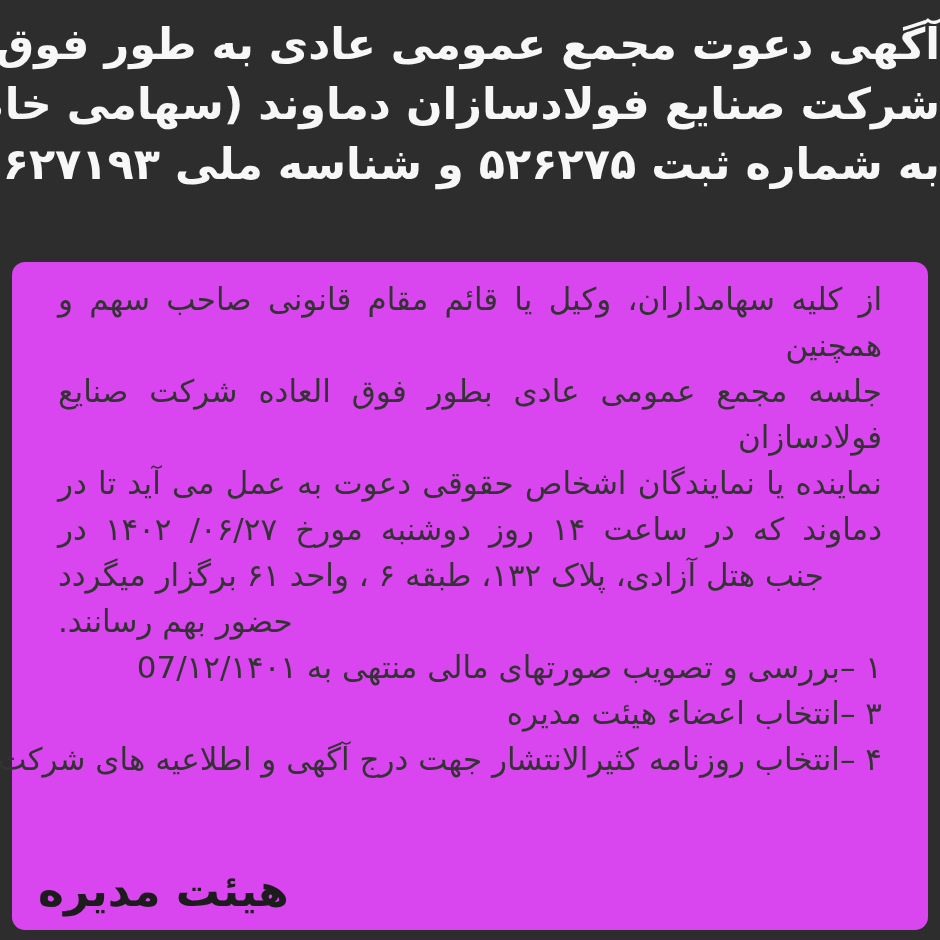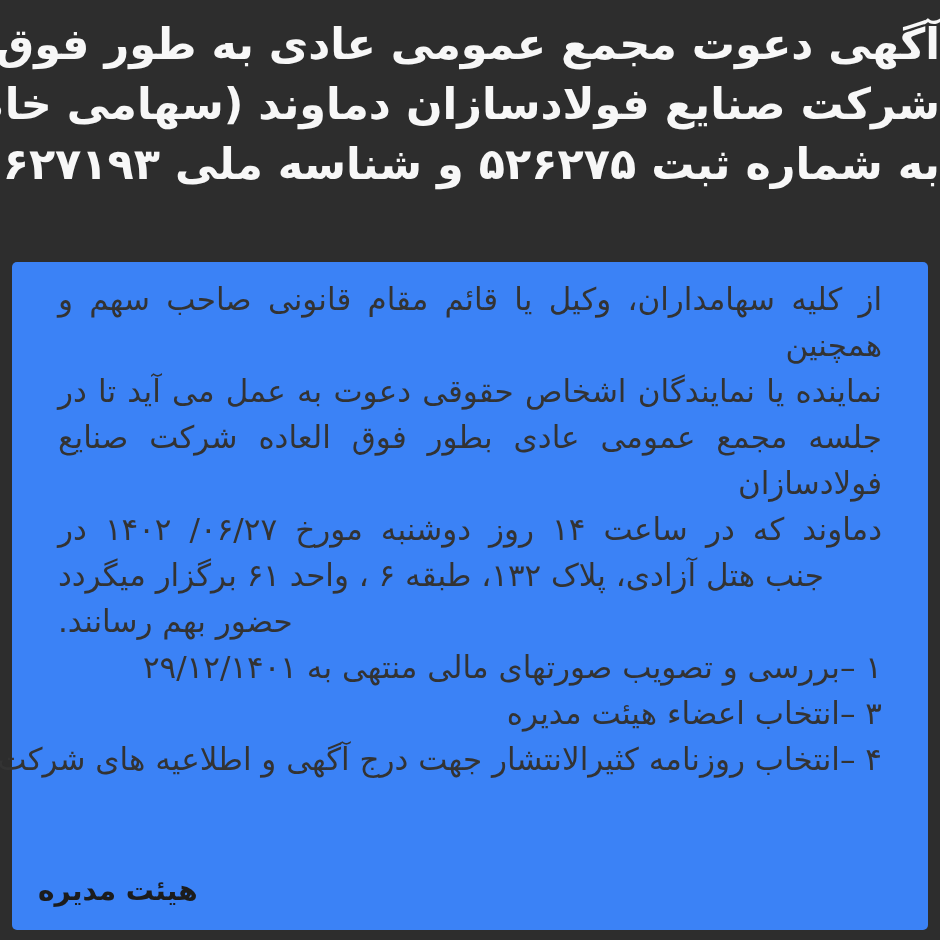--- a/index.html
+++ b/index.html
@@ -22,66 +22,66 @@
   .notice-header .hline {
     white-space: nowrap;
     letter-spacing: 0px;
   }
   .notice-card {
     position: absolute;
     top: 262px;
     left: 12px;
     right: 12px;
     bottom: 10px;
-    background: #3b82f6;
-    border-radius: 5px;
+    background: #d946ef;
+    border-radius: 13px;
     padding: 14px 46px 10px 46px;
     color: #333333;
     font-size: 31px;
     line-height: 46px;
   }
   .bline { text-align: left; white-space: nowrap; }
   .jline {
     text-align: justify;
     text-align-last: justify;
     text-justify: inter-word;
     white-space: normal;
   }
   .agenda-item { text-align: right; white-space: nowrap; }
   .signature {
     position: absolute;
     left: 26px;
     bottom: 16px;
     font-weight: bold;
-    font-size: 28px;
+    font-size: 44px;
     color: #1c1c1c;
     white-space: nowrap;
   }
 </style>
 </head>
 <body>
 
 <header class="notice-header">
   <div class="hline">آگهی دعوت مجمع عمومی عادی به طور فوق العاده</div>
   <div class="hline">شرکت صنایع فولادسازان دماوند (سهامی خاص)</div>
   <div class="hline">به شماره ثبت ۵۲۶۲۷۵ و شناسه ملی ۱۰۸۶۱۶۲۷۱۹۳</div>
 </header>
 
 <section class="notice-card">
   <div>
     <div class="bline jline">از کلیه سهامداران، وکیل یا قائم مقام قانونی صاحب سهم و همچنین</div>
+    <div class="bline jline">جلسه مجمع عمومی عادی بطور فوق العاده شرکت صنایع فولادسازان</div>
     <div class="bline jline">نماینده یا نمایندگان اشخاص حقوقی دعوت به عمل می آید تا در</div>
-    <div class="bline jline">جلسه مجمع عمومی عادی بطور فوق العاده شرکت صنایع فولادسازان</div>
     <div class="bline jline">دماوند که در ساعت ۱۴ روز دوشنبه مورخ ⁦۱۴۰۲ /۰۶/۲۷⁩ در</div>
     <div class="bline">جنب هتل آزادی، پلاک ۱۳۲، طبقه ۶ ، واحد ۶۱ برگزار میگردد</div>
     <div class="bline">حضور بهم رسانند.</div>
   </div>
 
 
   <div>
-    <div class="agenda-item">۱ –بررسی و تصویب صورتهای مالی منتهی به ۲۹/۱۲/۱۴۰۱</div>
+    <div class="agenda-item">۱ –بررسی و تصویب صورتهای مالی منتهی به 07/۱۲/۱۴۰۱</div>
     <div class="agenda-item">۳ –انتخاب اعضاء هیئت مدیره</div>
     <div class="agenda-item">۴ –انتخاب روزنامه کثیرالانتشار جهت درج آگهی و اطلاعیه های شرکت</div>
 
   </div>
 
   <div class="signature">هیئت مدیره</div>
 </section>
 
 </body></html>

